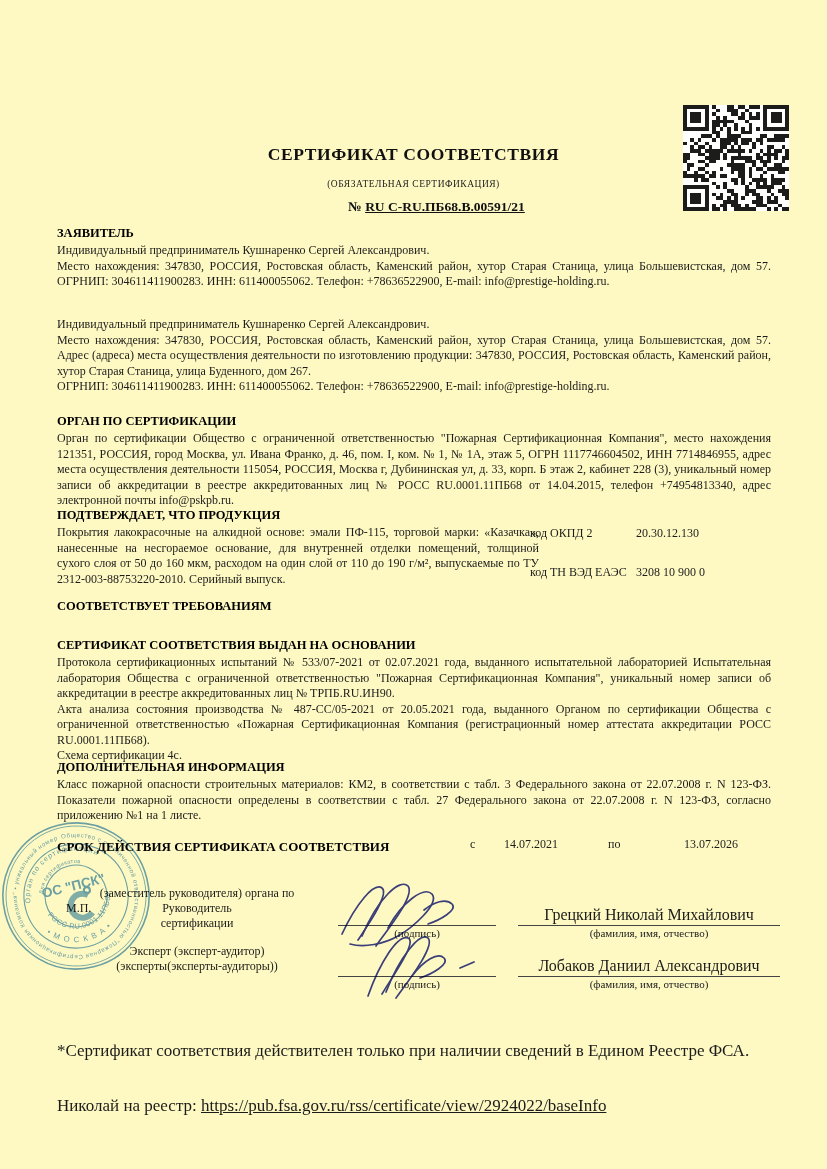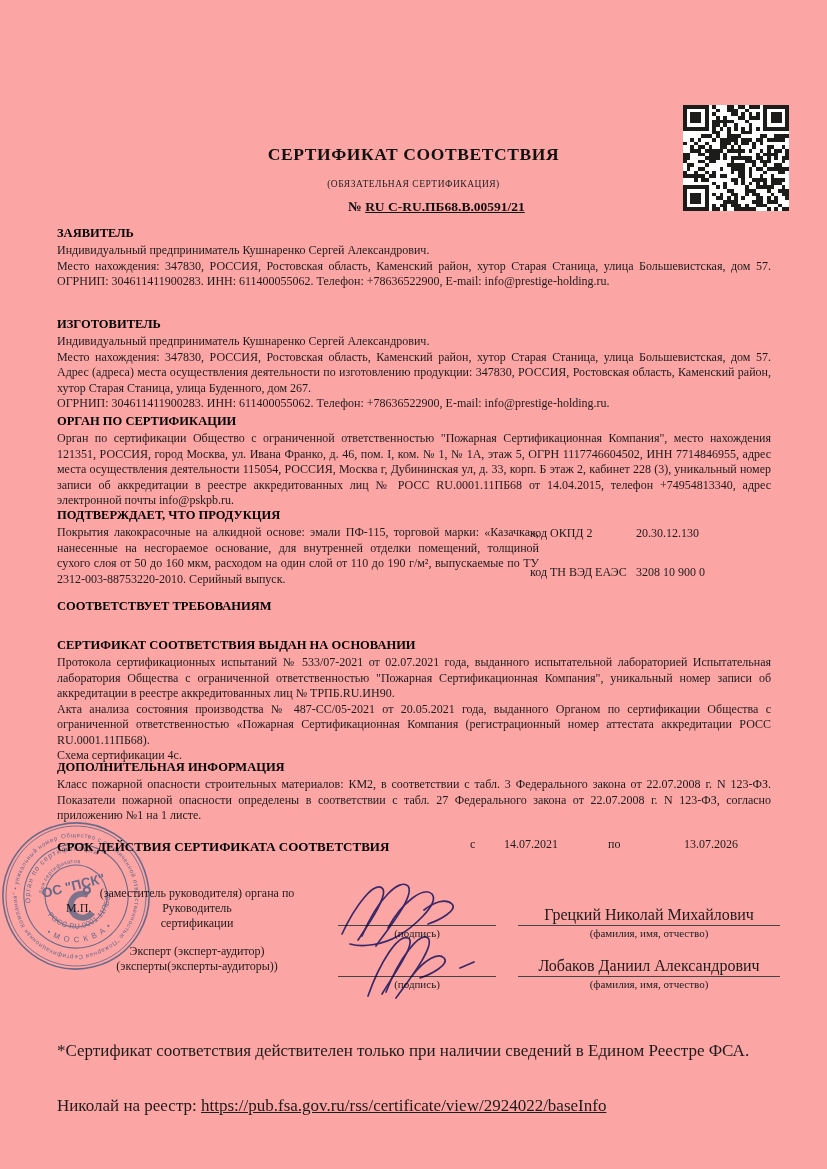--- a/index.html
+++ b/index.html
@@ -1,17 +1,17 @@
 <!DOCTYPE html>
 <html><head>
 <meta charset="utf-8">
 <style>
   html,body { margin:0; padding:0; background:#ffffff; }
   .page {
-    position:relative; width:827px; height:1169px; background:#fca5a5;
+    position:relative; width:827px; height:1169px; background:#fef9c3;
     font-family:"Liberation Serif", serif; color:#1c1c1a; overflow:hidden;
   }
   .abs { position:absolute; }
   .centered { left:0; width:827px; text-align:center; }
   .doc-title { top:144px; font-size:17.5px; font-weight:bold; letter-spacing:0.6px; color:#111; }
   .doc-subtitle { top:179px; font-size:9.5px; letter-spacing:0.5px; color:#222; }
   .doc-number { top:199px; font-size:13.5px; font-weight:bold; color:#111;padding-left:23px; }
   .doc-number .num-underline { text-decoration:underline; }
   .section { position:absolute; left:57px; width:714px; }
   .sec-heading { font-weight:bold; font-size:12.5px; color:#000; margin:0 0 2px 0; }
@@ -381,21 +381,20 @@
   <div class="abs centered doc-number"><span>№ </span><span class="num-underline">RU C-RU.ПБ68.В.00591/21</span></div>
 
   <div class="section" style="top:226px">
     <div class="sec-heading">ЗАЯВИТЕЛЬ</div>
     <div class="body-text">Индивидуальный предприниматель Кушнаренко Сергей Александрович.</div>
     <div class="body-text stretch">Место нахождения: 347830, РОССИЯ, Ростовская область, Каменский район, хутор Старая Станица, улица Большевистская, дом 57.</div>
     <div class="body-text">ОГРНИП: 304611411900283. ИНН: 611400055062. Телефон: +78636522900, E-mail: info@prestige-holding.ru.</div>
   </div>
 
   <div class="section" style="top:317px">
-    <div class="sec-heading">ИЗГОТОВИТЕЛЬ</div>
     <div class="body-text">Индивидуальный предприниматель Кушнаренко Сергей Александрович.</div>
     <div class="body-text stretch">Место нахождения: 347830, РОССИЯ, Ростовская область, Каменский район, хутор Старая Станица, улица Большевистская, дом 57.</div>
     <div class="body-text">Адрес (адреса) места осуществления деятельности по изготовлению продукции: 347830, РОССИЯ, Ростовская область, Каменский район, хутор Старая Станица, улица Буденного, дом 267.</div>
     <div class="body-text">ОГРНИП: 304611411900283. ИНН: 611400055062. Телефон: +78636522900, E-mail: info@prestige-holding.ru.</div>
   </div>
 
   <div class="section" style="top:414px">
     <div class="sec-heading">ОРГАН ПО СЕРТИФИКАЦИИ</div>
     <div class="body-text">Орган по сертификации Общество с ограниченной ответственностью "Пожарная Сертификационная Компания", место нахождения 121351, РОССИЯ, город Москва, ул. Ивана Франко, д. 46, пом. I, ком. № 1, № 1А, этаж 5, ОГРН  1117746604502, ИНН  7714846955, адрес места осуществления деятельности 115054, РОССИЯ, Москва г, Дубининская ул, д. 33, корп. Б этаж 2, кабинет 228 (3), уникальный номер записи об аккредитации в реестре аккредитованных лиц № РОСС RU.0001.11ПБ68 от 14.04.2015, телефон +74954813340, адрес электронной почты info@pskpb.ru.</div>
   </div>

